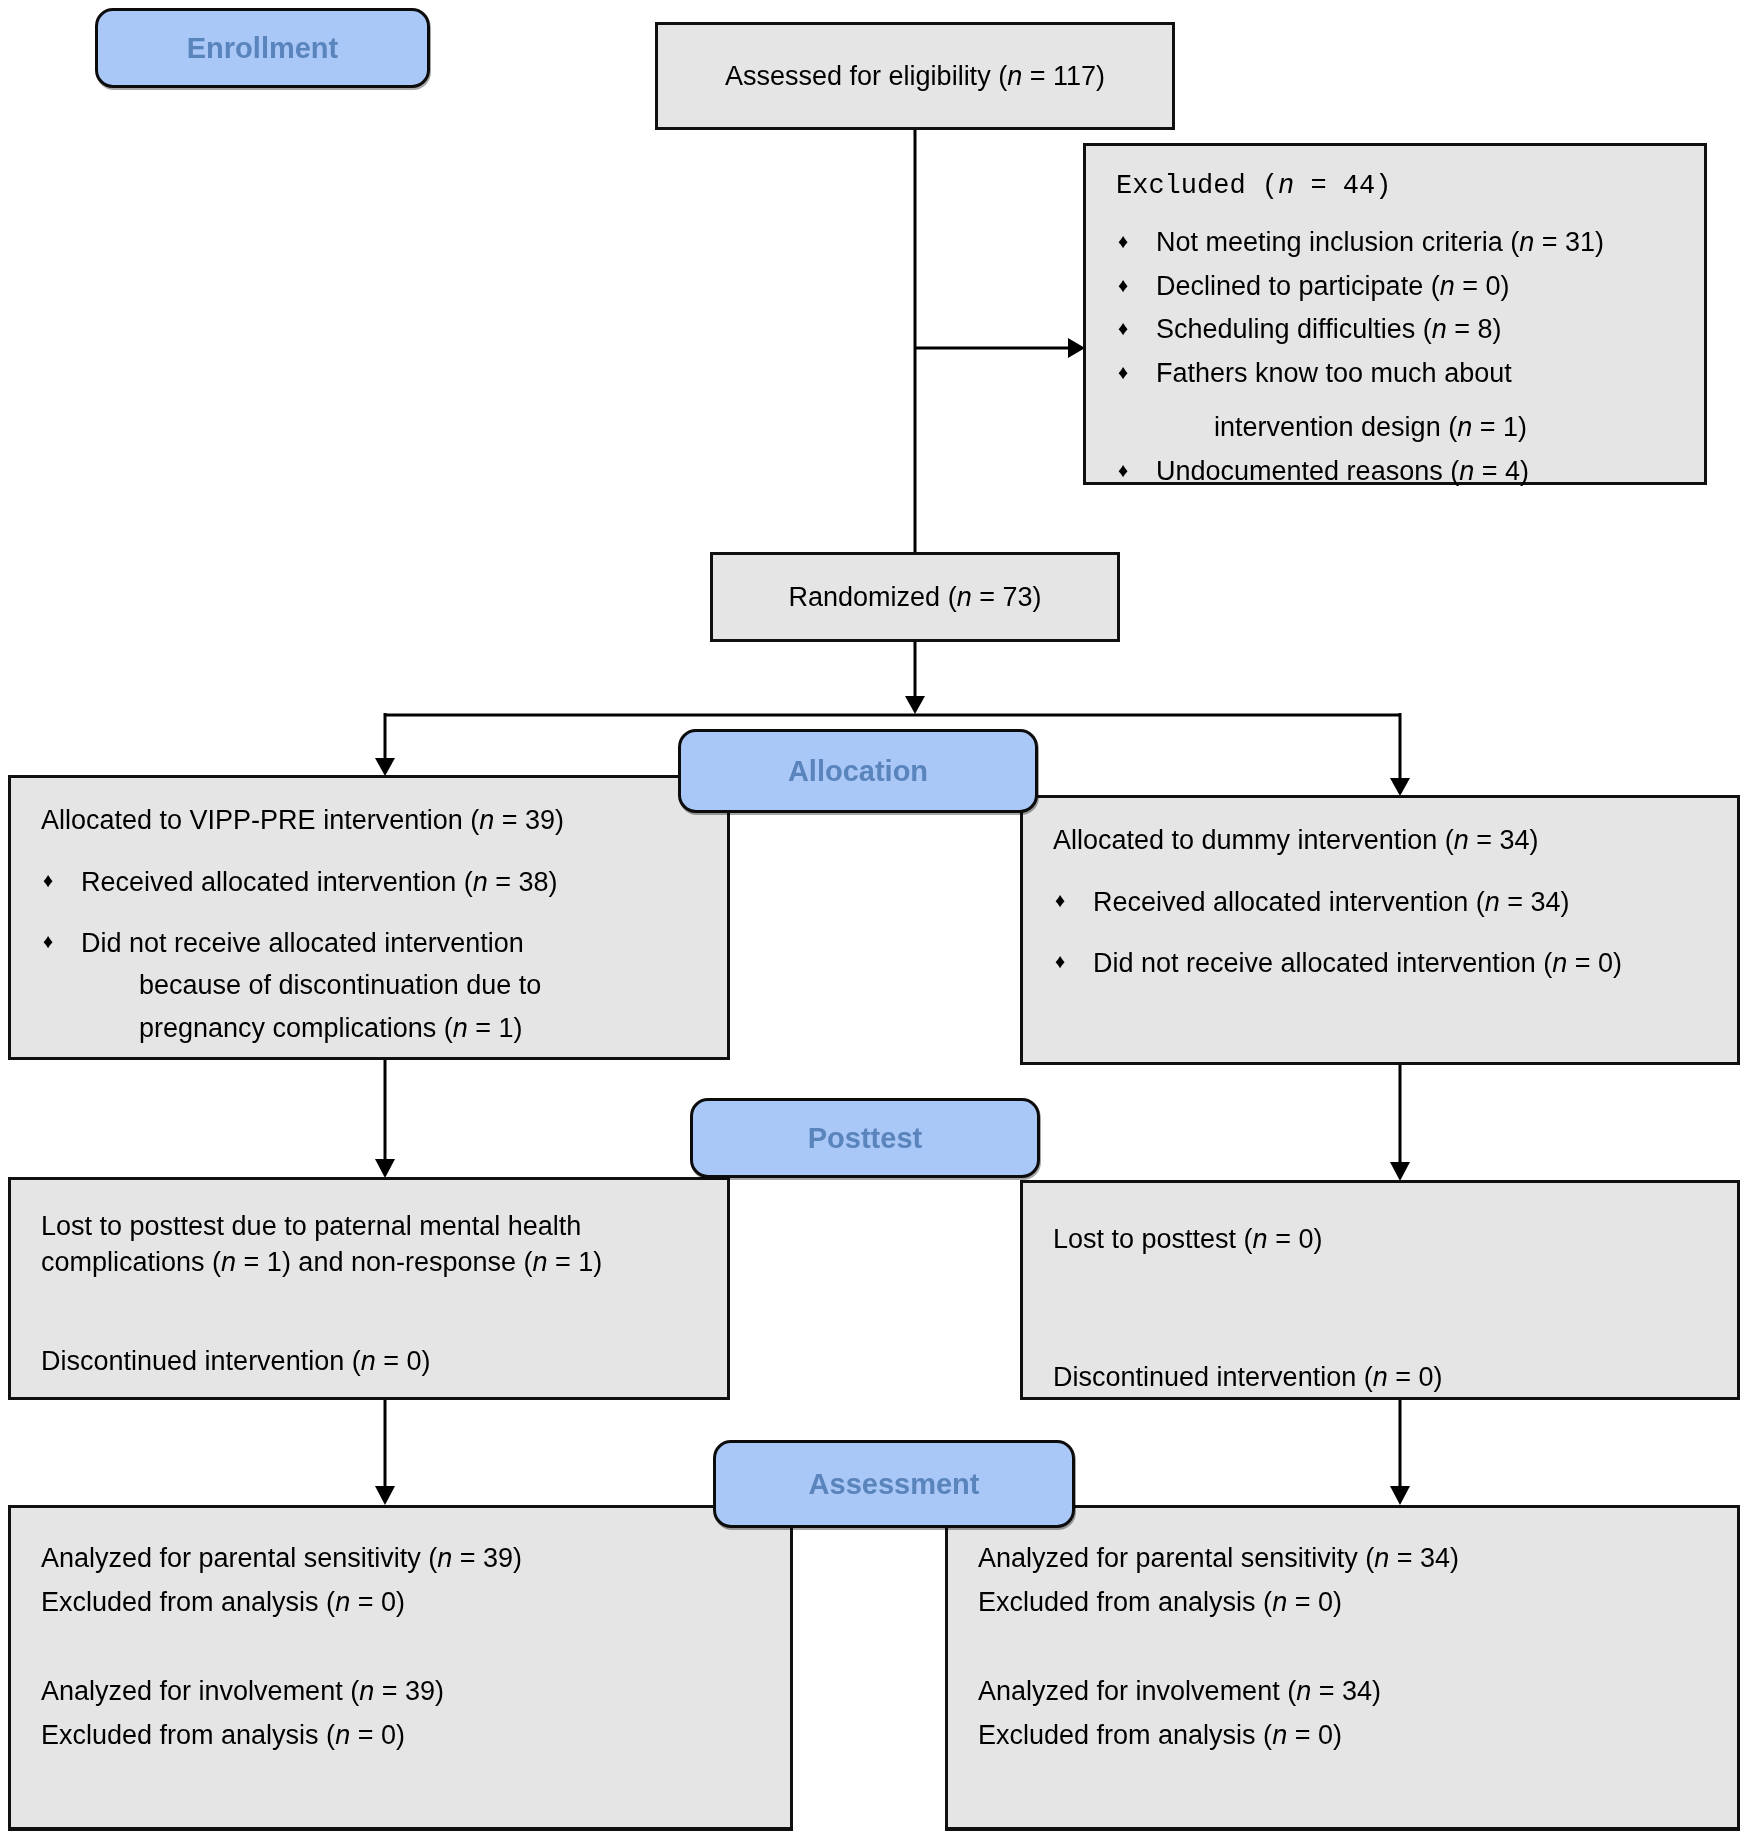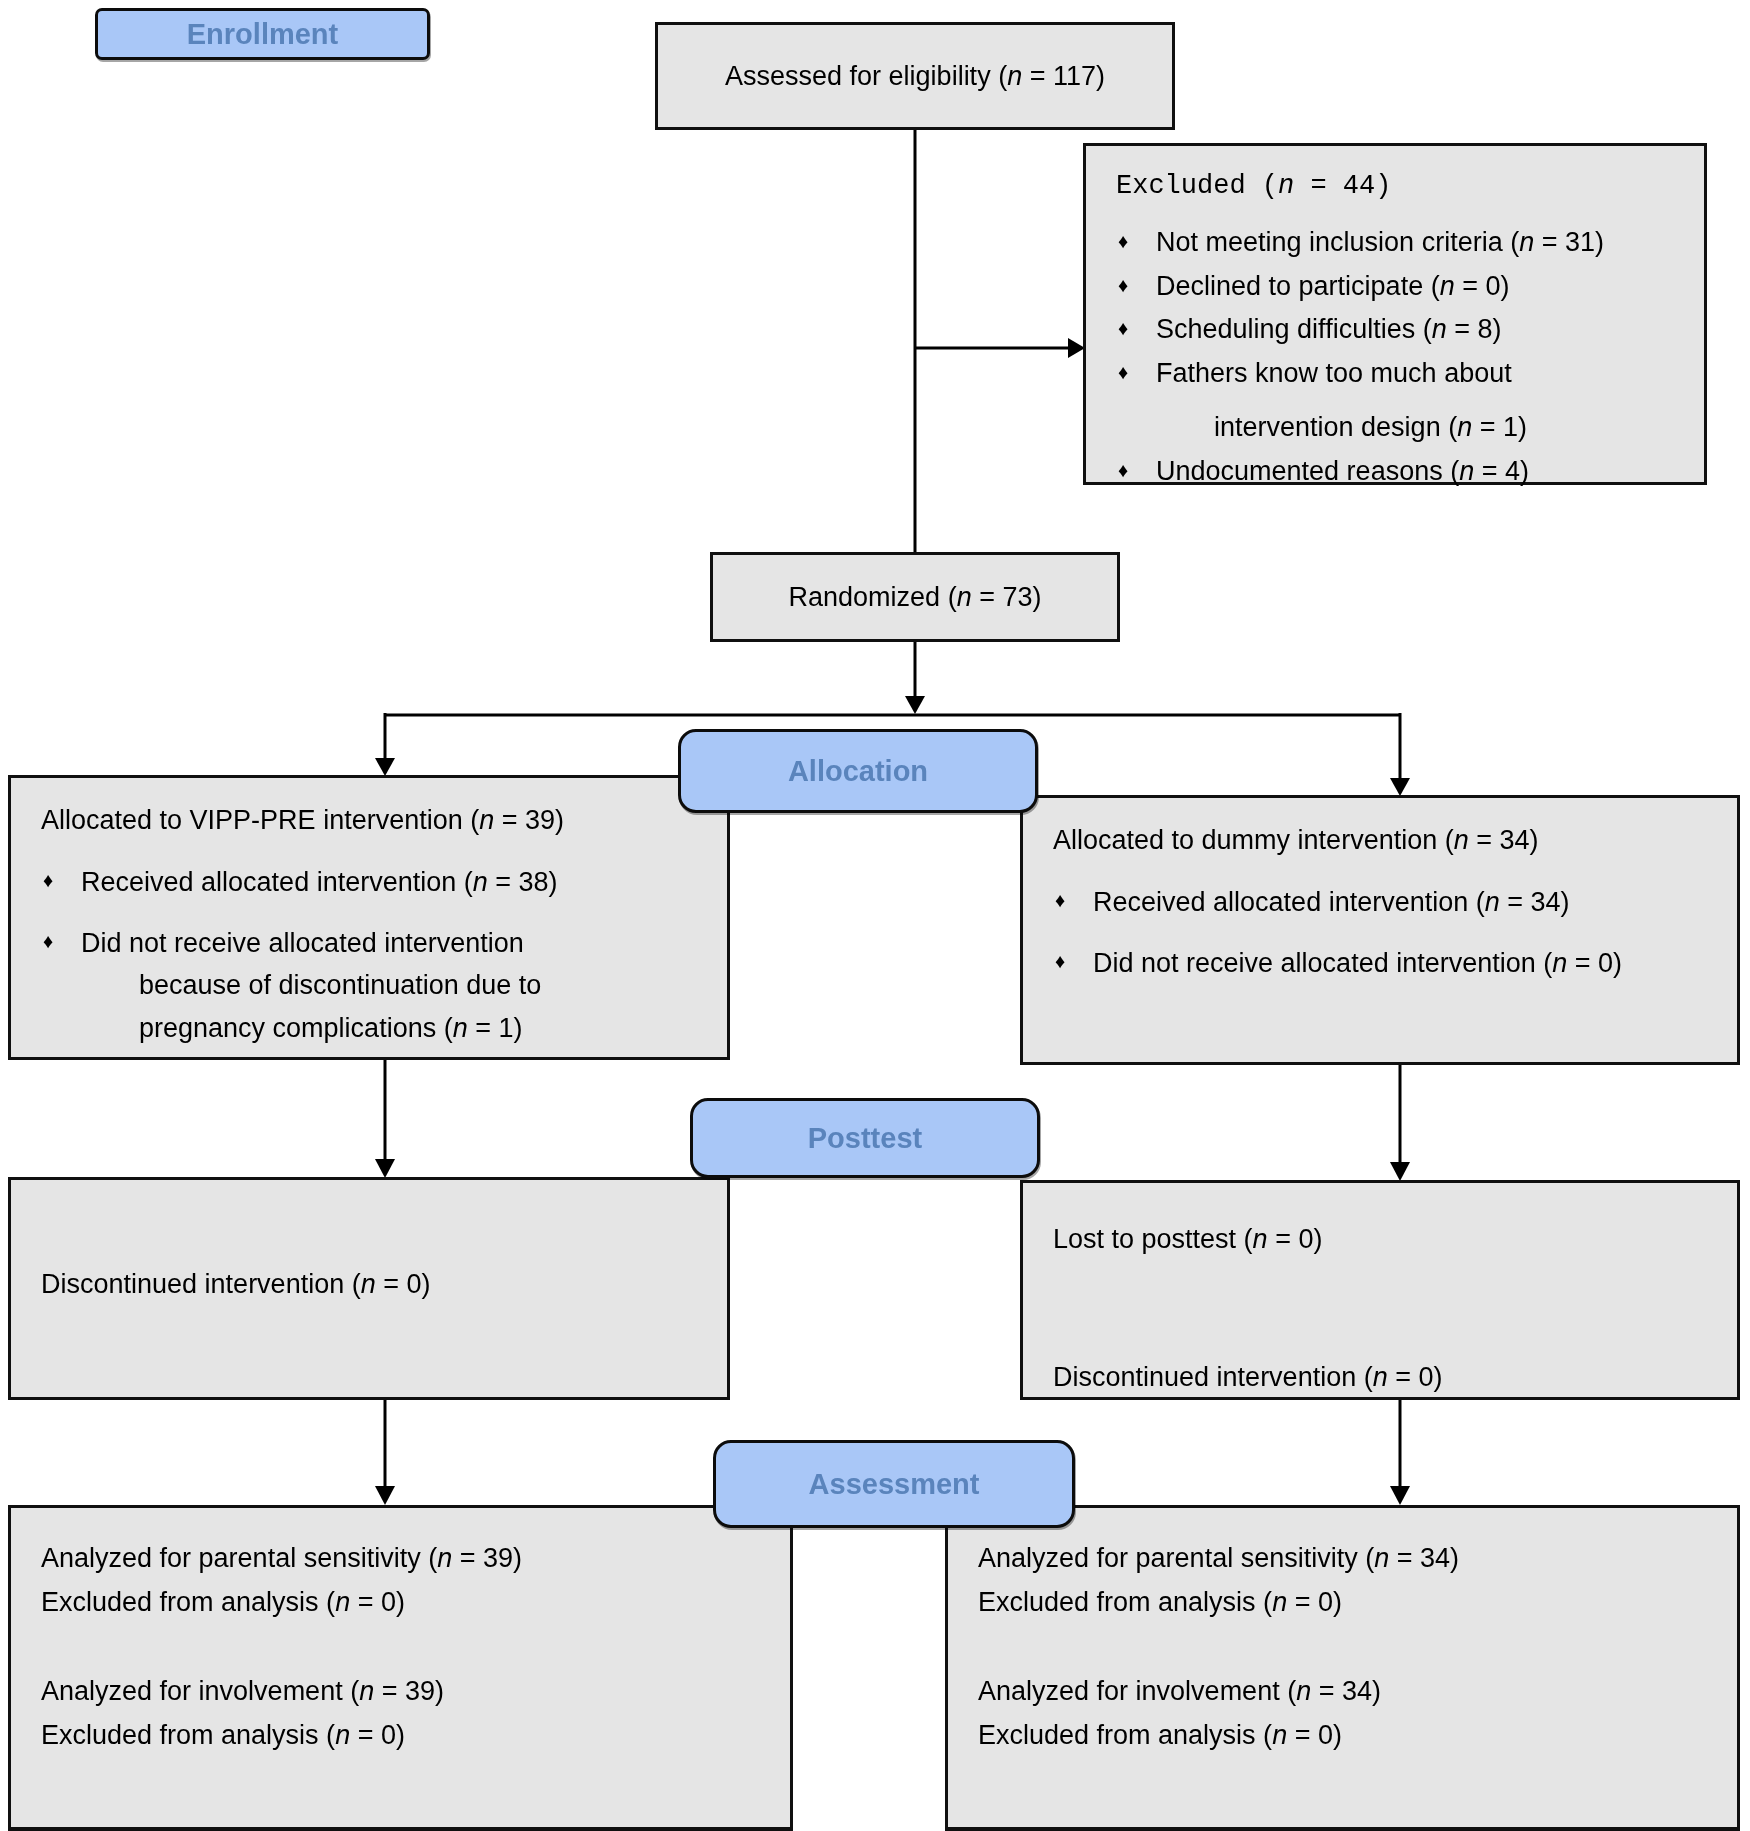--- a/index.html
+++ b/index.html
@@ -102,21 +102,21 @@
     <polygon points="375,1159 395,1159 385,1178" fill="#000"></polygon>
     <line x1="1400" y1="1063" x2="1400" y2="1164" stroke="#000" stroke-width="3"></line>
     <polygon points="1390,1162 1410,1162 1400,1181" fill="#000"></polygon>
 
     <line x1="385" y1="1398" x2="385" y2="1488" stroke="#000" stroke-width="3"></line>
     <polygon points="375,1486 395,1486 385,1505" fill="#000"></polygon>
     <line x1="1400" y1="1398" x2="1400" y2="1488" stroke="#000" stroke-width="3"></line>
     <polygon points="1390,1486 1410,1486 1400,1505" fill="#000"></polygon>
   </svg>
 
-  <div class="badge" style="left:95px; top:8px; width:335px; height:52px;border-radius:7px;">
+  <div class="badge" style="left:95px; top:8px; width:335px; height:80px;">
     <span>Enrollment</span>
   </div>
 
   <div class="box center" style="left:655px; top:22px; width:520px; height:108px;">
     <span>Assessed for eligibility (<i>n</i> = 117)</span>
   </div>
 
   <div class="box pad" style="left:1083px; top:143px; width:624px; height:342px; line-height:1.25;">
     <div class="excluded-title">Excluded (<i>n</i> = 44)</div>
     <div class="excluded-list">
@@ -180,20 +180,21 @@
         <span>Did not receive allocated intervention (<i>n</i> = 0)</span>
       </div>
     </div>
   </div>
 
   <div class="badge" style="left:690px; top:1098px; width:350px; height:80px;">
     <span>Posttest</span>
   </div>
 
   <div class="box pad" style="left:8px; top:1177px; width:722px; height:223px;">
+    <div class="pt-line1-left">Lost to posttest due to paternal mental health complications (<i>n</i> = 1) and non-response (<i>n</i> = 1)</div>
     <div class="pt-line2-left">Discontinued intervention (<i>n</i> = 0)</div>
   </div>
 
   <div class="box pad" style="left:1020px; top:1180px; width:720px; height:220px;">
     <div class="pt-line1-right">Lost to posttest (<i>n</i> = 0)</div>
     <div class="pt-line2-right">Discontinued intervention (<i>n</i> = 0)</div>
   </div>
 
   <div class="badge" style="left:713px; top:1440px; width:362px; height:88px;">
     <span>Assessment</span>

